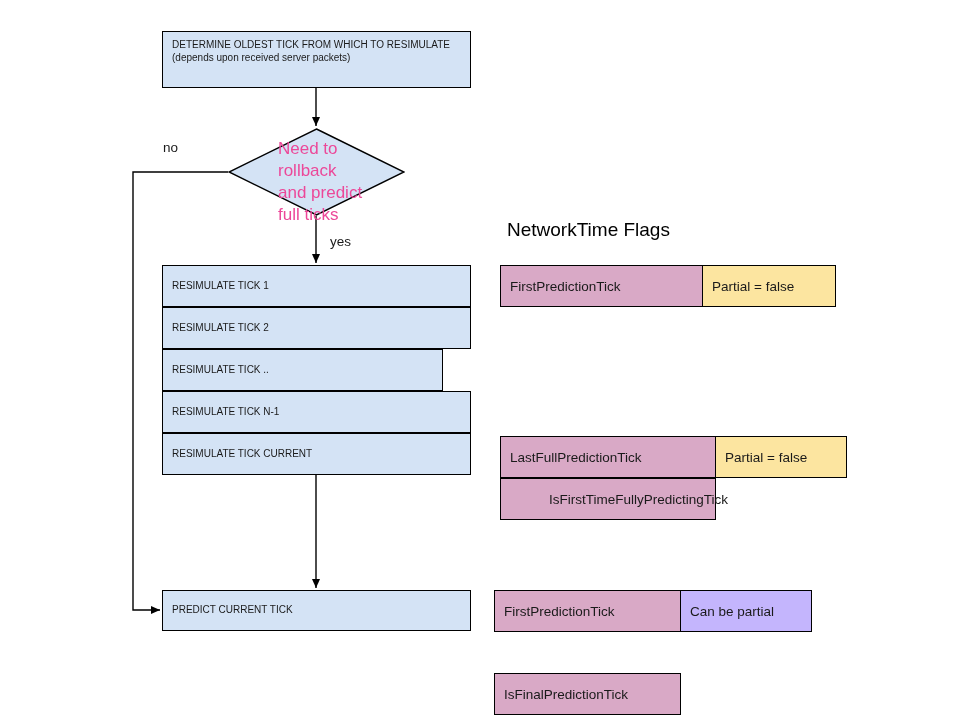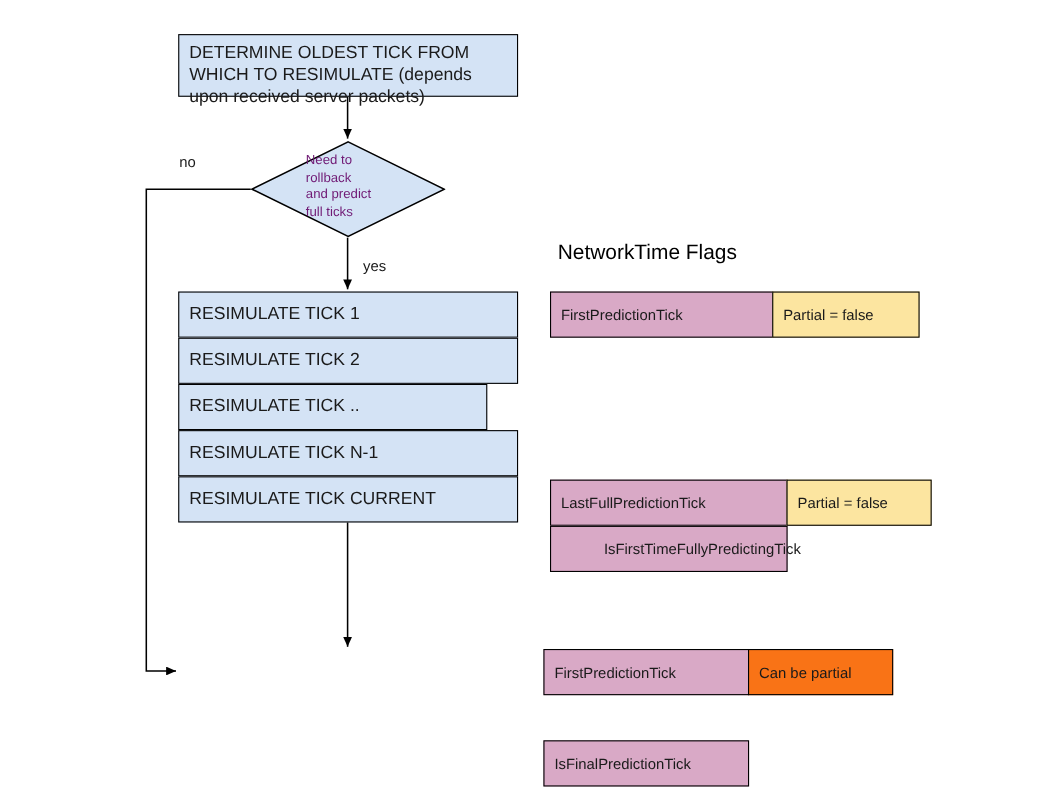--- a/index.html
+++ b/index.html
@@ -22,63 +22,63 @@
   .node {
     position: absolute;
     box-sizing: border-box;
     border: 1.4px solid #000000;
     display: flex;
     align-items: center;
     color: #1a1a1a;
   }
   .proc {
     background: #d4e3f5;
-    font-size: 16px;
+    font-size: 10px;
     padding: 0 9px;
     line-height: 1.25;
   }
   .proc-multiline {
     align-items: flex-start;
     padding-top: 7px;
   }
   .flag-pink {
     background: #d9a9c6;
     font-size: 13.5px;
     padding: 0 9px;
   }
   .flag-yellow {
     background: #fce5a0;
     font-size: 13.5px;
     padding: 8px 9px;
   }
   .flag-green {
-    background: #f97316;
+    background: #c4b5fd;
     font-size: 13.5px;
     padding: 0 9px;
   }
   .section-title {
     position: absolute;
     font-size: 19px;
     color: #000000;
     white-space: nowrap;
   }
   .edge-label {
     position: absolute;
     font-size: 13.5px;
     color: #1a1a1a;
     white-space: nowrap;
   }
   .diamond-wrap {
     position: absolute;
   }
   .diamond-text {
     position: absolute;
-    font-size: 12px;
+    font-size: 17px;
     line-height: 1.3;
-    color: #701a75;
+    color: #ec4899;
     text-align: left;
     white-space: pre-line;
     pointer-events: none;
   }
   svg.lines {
     position: absolute;
     left: 0;
     top: 0;
     width: 960px;
     height: 720px;
@@ -120,20 +120,21 @@
 
   <div class="edge-label" style="left:163px; top:140px;">no</div>
   <div class="edge-label" style="left:330px; top:234px;">yes</div>
 
   <div class="node proc" style="left:162px; top:265px; width:309px; height:42px;">RESIMULATE TICK 1</div>
   <div class="node proc" style="left:162px; top:307px; width:309px; height:42px;">RESIMULATE TICK 2</div>
   <div class="node proc" style="left:162px; top:349px; width:281px; height:42px;">RESIMULATE TICK ..</div>
   <div class="node proc" style="left:162px; top:391px; width:309px; height:42px;">RESIMULATE TICK N-1</div>
   <div class="node proc" style="left:162px; top:433px; width:309px; height:42px;">RESIMULATE TICK CURRENT</div>
 
+  <div class="node proc" style="left:162px; top:590px; width:309px; height:41px;">PREDICT CURRENT TICK</div>
 
   <div class="section-title" style="left:507px; top:219px;">NetworkTime Flags</div>
 
   <div class="node flag-pink" style="left:500px; top:265px; width:203px; height:42px;">FirstPredictionTick</div>
   <div class="node flag-yellow" style="left:702px; top:265px; width:134px; height:42px;">Partial = false</div>
 
   <div class="node flag-pink" style="left:500px; top:436px; width:216px; height:42px;">LastFullPredictionTick</div>
   <div class="node flag-pink" style="left:500px; top:478px; width:216px; height:42px;padding-left:48px;">IsFirstTimeFullyPredictingTick</div>
   <div class="node flag-yellow" style="left:715px; top:436px; width:132px; height:42px;">Partial = false</div>
 

